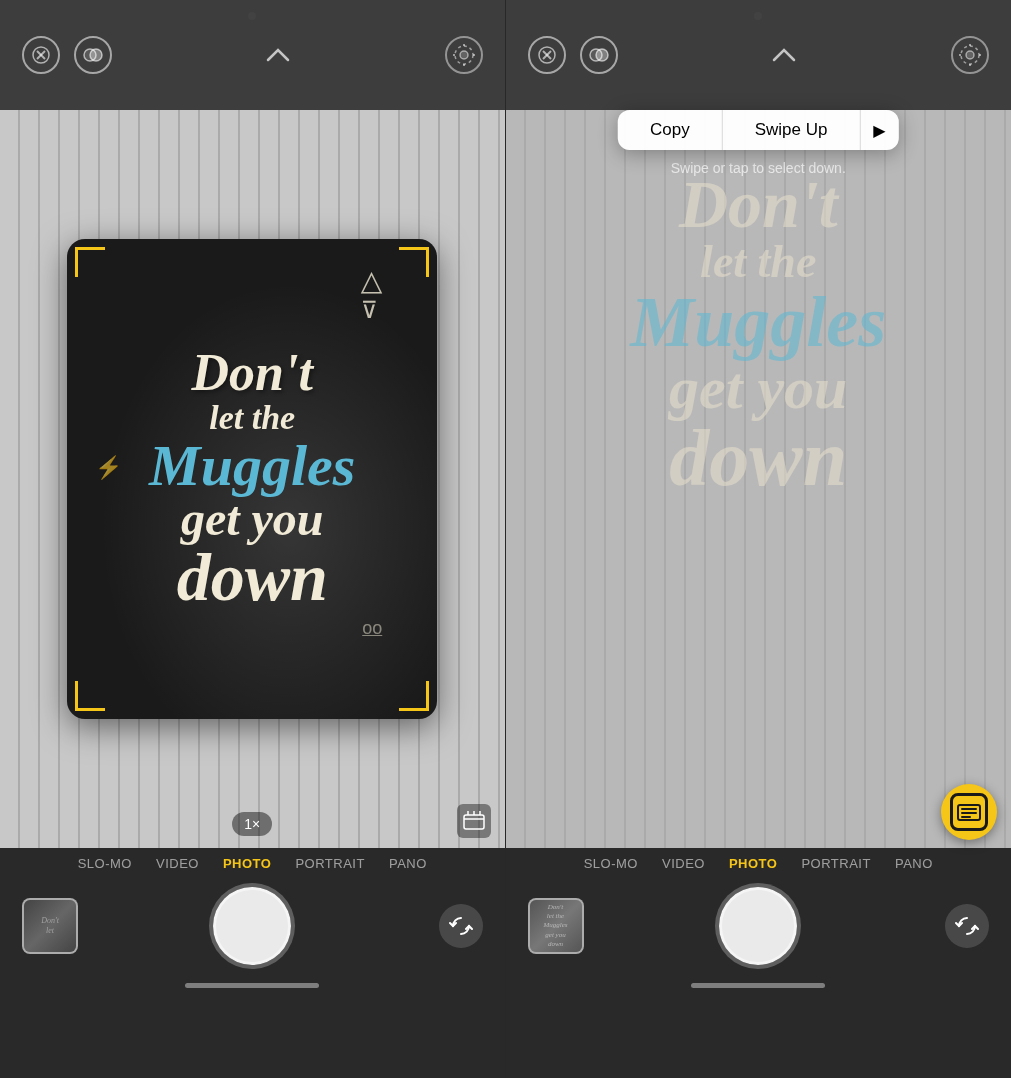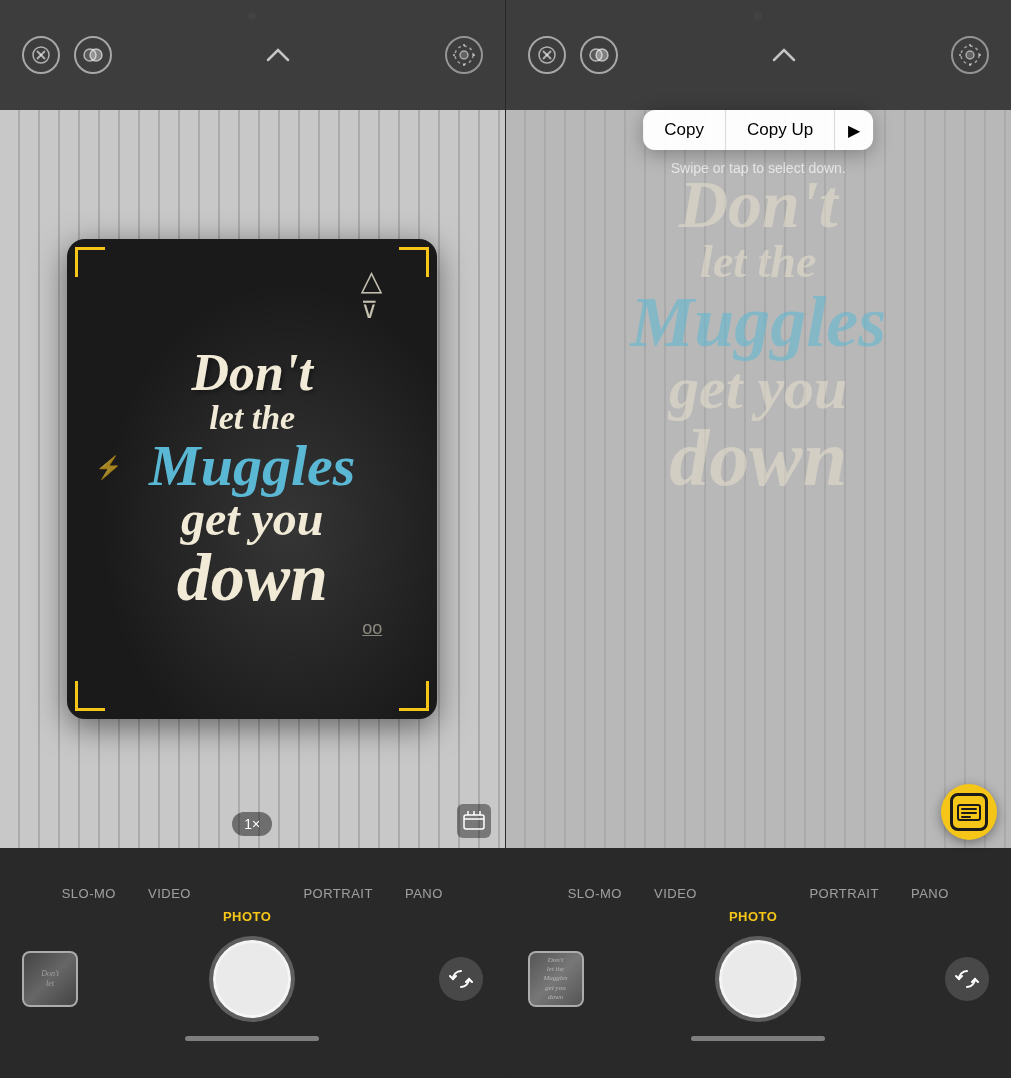--- a/index.html
+++ b/index.html
@@ -253,36 +253,35 @@
       background: rgba(40,40,40,0.97);
       display: flex;
       flex-direction: column;
       align-items: center;
     }
 
     .mode-selector {
       display: flex;
       align-items: center;
       justify-content: center;
-      gap: 32px;
-      padding-top: 14px;
+      gap: 24px;
+      padding-top: 8px;
       width: 100%;
     }
 
     .mode-item {
       font-size: 13px;
       font-weight: 500;
       color: rgba(255,255,255,0.55);
       letter-spacing: 0.5px;
     }
 
     .mode-item.active {
       color: #f5c518;
       font-weight: 700;
-      margin-top: 47px;
     }
 
     .shutter-row {
       display: flex;
       align-items: center;
       justify-content: center;
       width: 100%;
       margin-top: 16px;
       position: relative;
     }
@@ -351,21 +350,21 @@
       background: rgba(255,255,255,0.97);
       border-radius: 12px;
       display: flex;
       align-items: center;
       box-shadow: 0 4px 20px rgba(0,0,0,0.3);
       z-index: 20;
       overflow: hidden;
     }
 
     .context-menu-item {
-      padding: 10px 21px;
+      padding: 10px 32px;
       font-size: 17px;
       font-weight: 400;
       color: #000;
       border-right: 1px solid rgba(0,0,0,0.15);
       cursor: pointer;
       white-space: nowrap;
     }
 
     .context-menu-item:last-child {
       border-right: none;
@@ -668,21 +667,21 @@
         <line x1="11" y1="2" x2="11" y2="0" stroke="rgba(255,255,255,0.5)" stroke-width="2"></line>
         <line x1="11" y1="20" x2="11" y2="22" stroke="rgba(255,255,255,0.5)" stroke-width="2"></line>
         <line x1="2" y1="11" x2="0" y2="11" stroke="rgba(255,255,255,0.5)" stroke-width="2"></line>
         <line x1="20" y1="11" x2="22" y2="11" stroke="rgba(255,255,255,0.5)" stroke-width="2"></line>
       </svg>
     </div>
   </div>
 
   <div class="context-menu-bar">
     <div class="context-menu-item">Copy</div>
-    <div class="context-menu-item">Copy Up</div>
+    <div class="context-menu-item">Swipe Up</div>
     <div class="context-menu-arrow">
       <span>▶</span>
     </div>
   </div>
 
   <div class="swipe-hint">Swipe or tap to select down.</div>
 
   <div class="right-viewfinder">
     <div class="right-viewfinder-bg">
       <div class="right-text-display">

